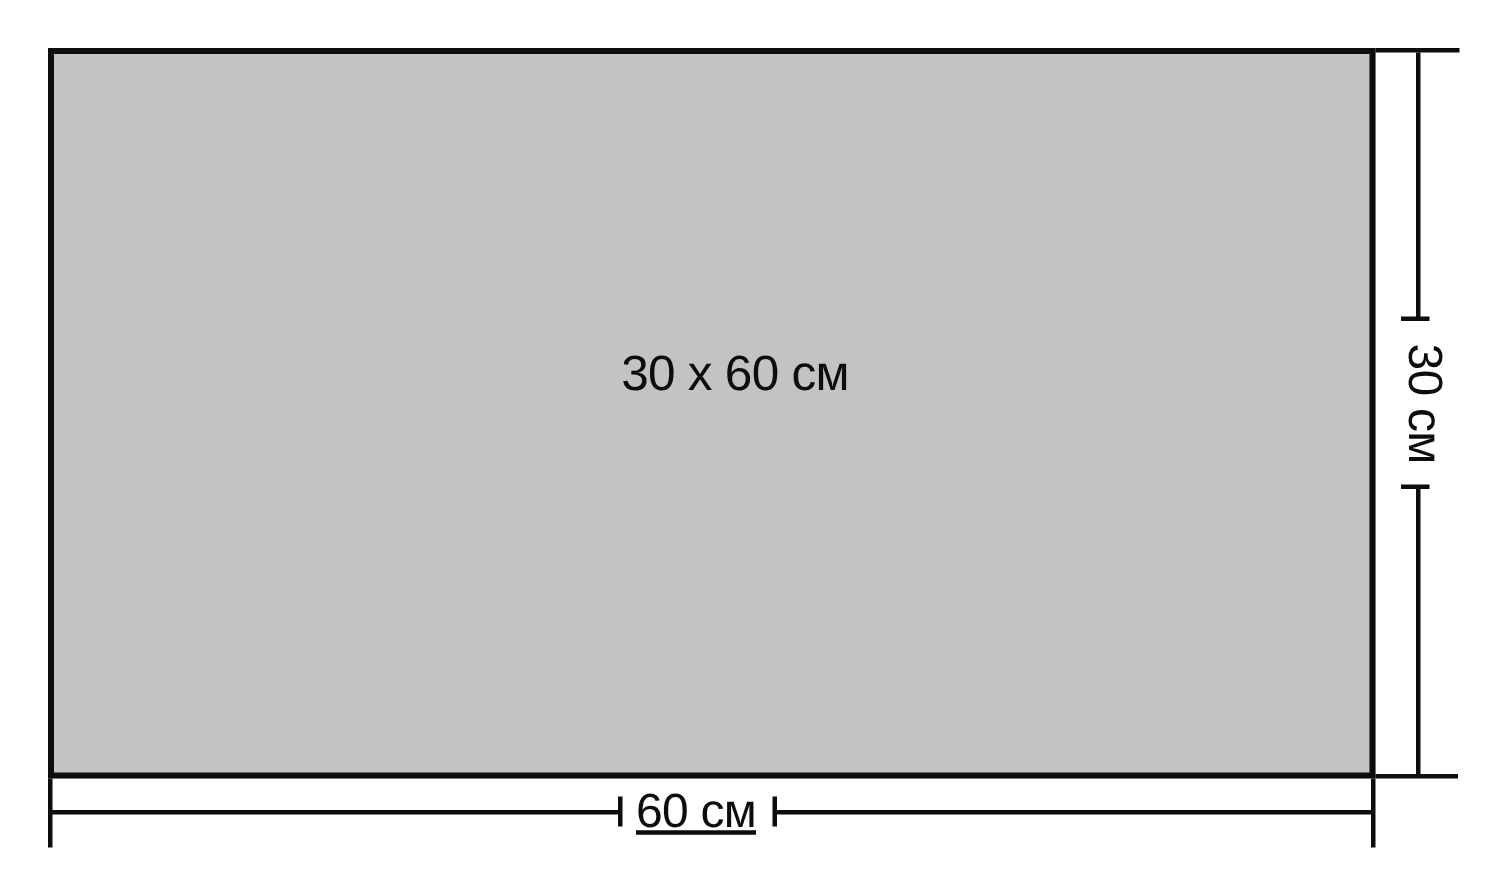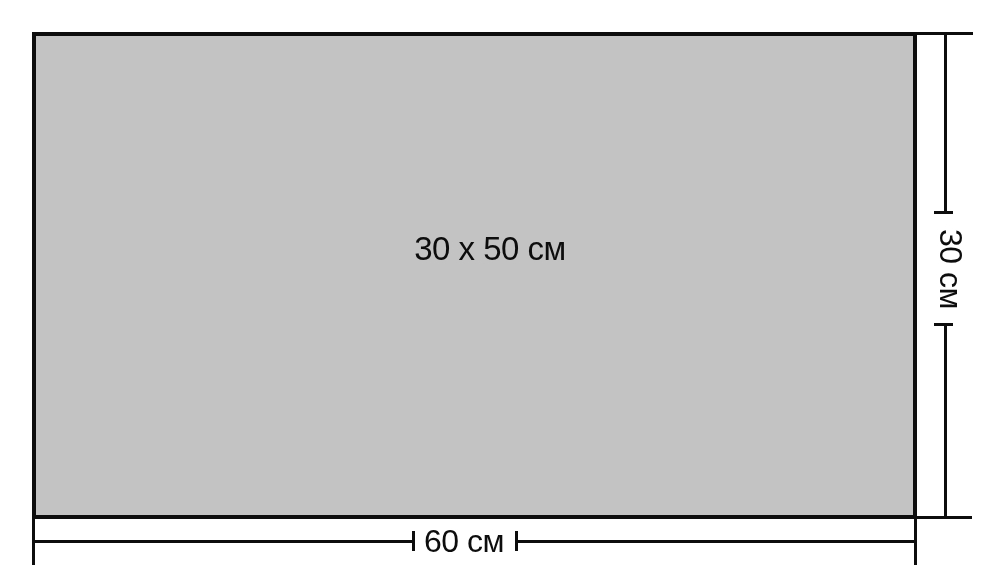--- a/index.html
+++ b/index.html
@@ -56,36 +56,37 @@
     left: 490px;
     top: 249px;
     transform: translate(-50%, -50%);
     font-size: 33px;
   }
   .label-width {
     left: 464px;
     top: 541px;
     transform: translate(-50%, -50%);
     font-size: 32px;
+    text-decoration: underline;
   }
   .label-height {
     left: 950px;
     top: 269px;
     transform: translate(-50%, -50%) rotate(90deg);
     font-size: 32px;
   }
 </style>
 </head>
 <body>
 
 <div id="canvas">
 
   <div class="rect"></div>
 
-  <div class="label label-center">30 x 50 см</div>
+  <div class="label label-center">30 x 60 см</div>
 
   <div class="ln ext-top"></div>
   <div class="ln ext-bottom"></div>
   <div class="ln hdim-upper"></div>
   <div class="ln htick-upper"></div>
   <div class="label label-height">30 см</div>
   <div class="ln htick-lower"></div>
   <div class="ln hdim-lower"></div>
 
   <div class="ln ext-left"></div>

